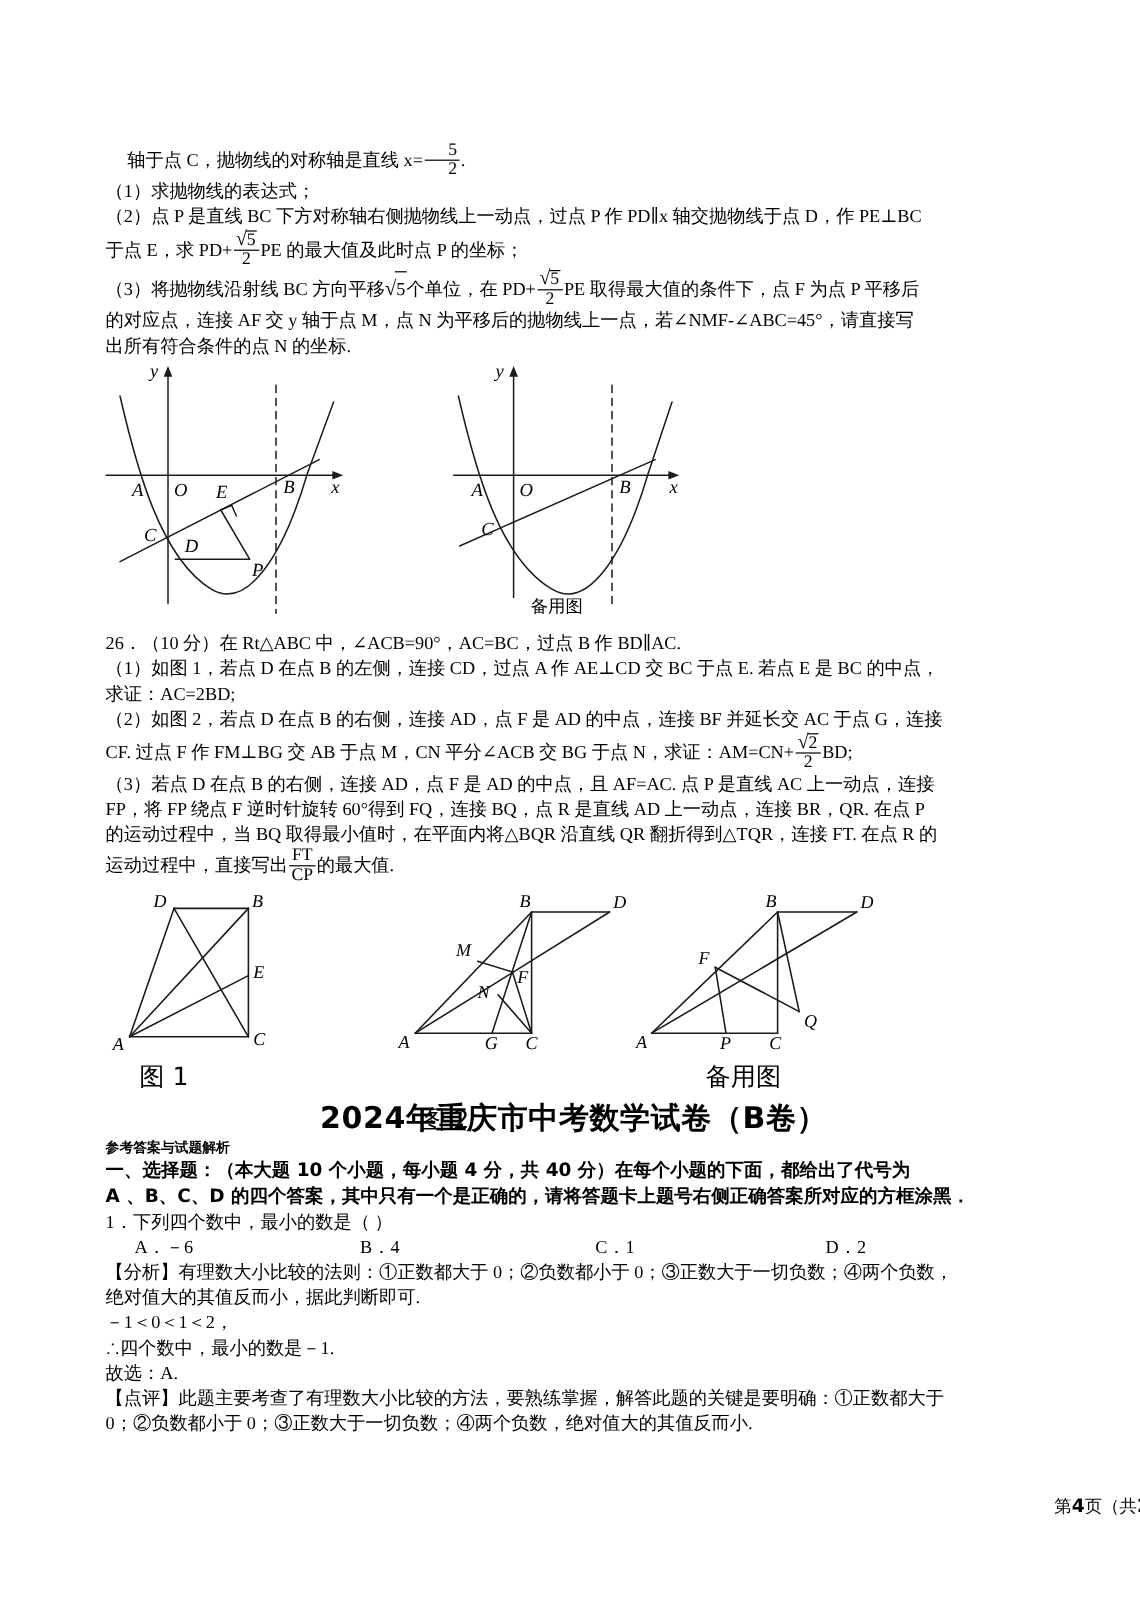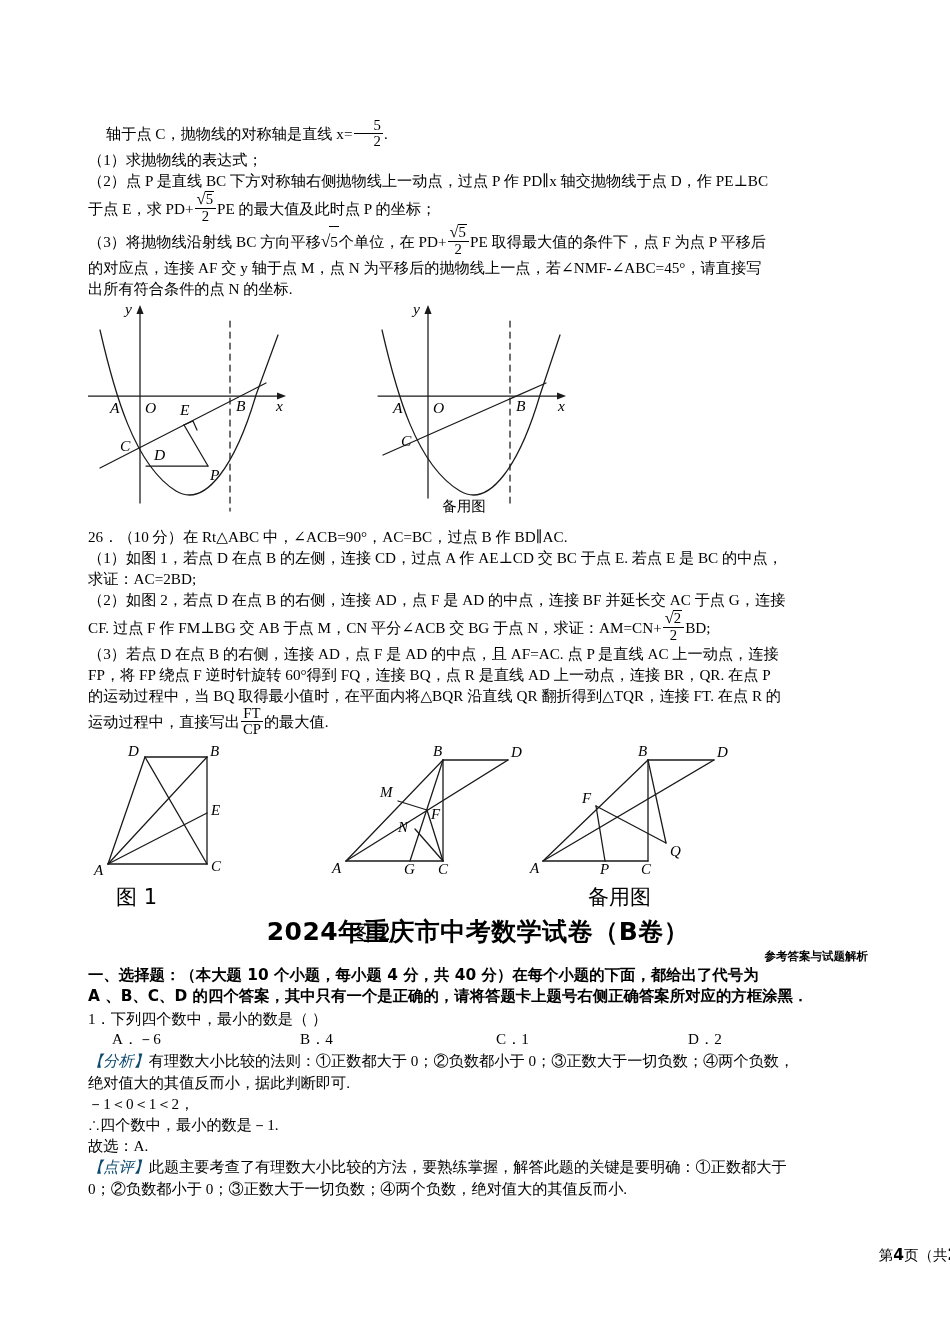--- a/index.html
+++ b/index.html
@@ -89,34 +89,34 @@
   .doc-title {
     text-align: center;
     font-size: 25px;
     font-weight: bold;
     font-family: "Liberation Serif", serif;
     line-height: 34px;
     margin-top: 6px;
     letter-spacing: 0.5px;
   }
   .doc-sub {
-    text-align: right;
+    text-align: left;
     font-size: 11.5px;
     font-weight: bold;
     line-height: 15px;
     margin-bottom: 1px;
   }
   .sec-head {
     font-size: 15.4px;
     font-weight: bold;
     line-height: 21.5px;
     text-align: justify;
     text-justify: inter-ideograph;
   }
-  .tag { color: #0c4a6e; font-style: italic; }
+  .tag { color: #000000; }
   .opts { position: relative; height: 21px; font-size: 15.2px; }
   .opts span { position: absolute; top: 0; }
 
   .footer {
     position: absolute;
     left: 0;
     right: 0;
     top: 1246px;
     text-align: right;
     font-size: 14.5px;

